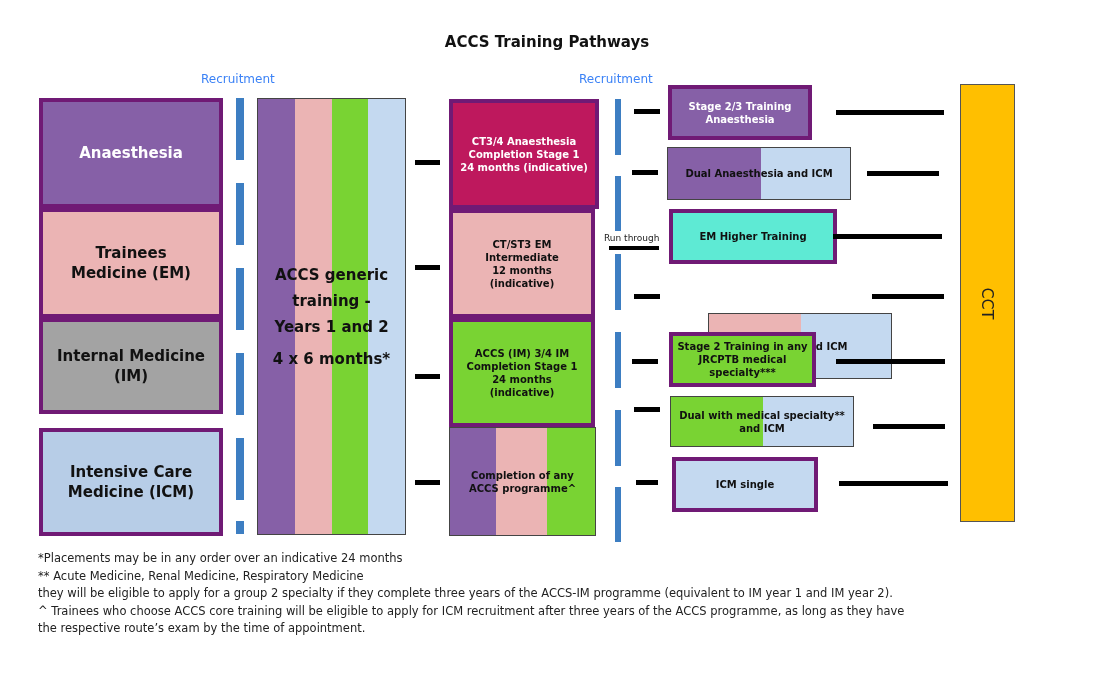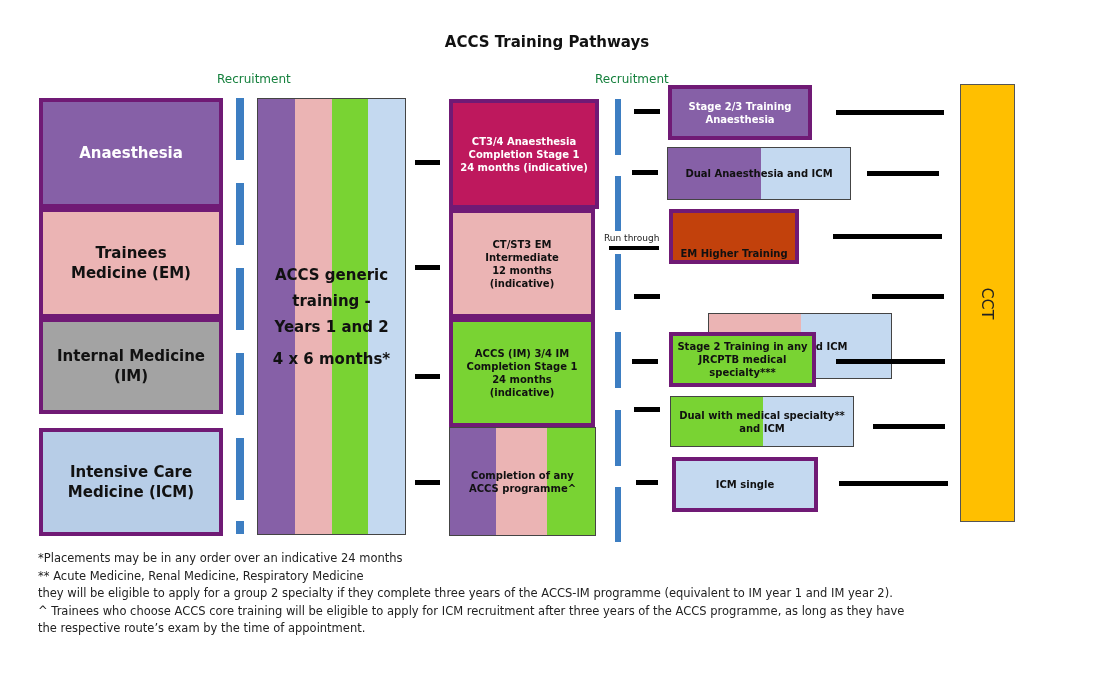--- a/index.html
+++ b/index.html
@@ -1,20 +1,20 @@
 <!DOCTYPE html>
 <html><head>
 <meta charset="utf-8">
 <style>
   * { box-sizing: border-box; margin: 0; padding: 0; }
   html, body { width: 1094px; height: 680px; background: #ffffff; overflow: hidden; }
   body { position: relative; font-family: "DejaVu Sans", sans-serif; color: #111; }
   .abs { position: absolute; }
   .title { left: 0; width: 1094px; top: 33px; text-align: center; font-weight: bold; font-size: 15px; color: #111; }
-  .recruit-label { font-size: 12px; color: #15803d; margin-left: 16px; }
+  .recruit-label { font-size: 12px; color: #3b82f6; }
   .box { position: absolute; border: 4px solid #701a75; display: flex; align-items: center; justify-content: center; text-align: center; font-weight: bold; }
   .cat { font-size: 15px; line-height: 1.35; }
   .cat.light { color: #ffffff; }
   .mid { font-size: 10px; line-height: 1.3; }
   .out { font-size: 10px; line-height: 1.3; }
   .white { color: #fff; }
   .dash { position: absolute; background: #3d7ec2; }
   .hbar { position: absolute; background: #000; height: 5px; }
   .stripes { position: absolute; display: flex; border: 1px solid #444; }
   .stripes > div { flex: 1; height: 100%; }
@@ -130,21 +130,21 @@
 </div>
 
 <div class="split" style="left:667px; top:147px; width:184px; height:53px;">
   <div class="half" style="left:0; width:93px; background:#8660a7;"></div>
   <div class="half" style="left:93px; right:0; background:#c4d9f0;"></div>
   <div class="overlay-text out" style="left:0; top:0; width:100%; height:100%;">
     <span>Dual Anaesthesia and ICM</span>
   </div>
 </div>
 
-<div class="box out" style="left:669px; top:209px; width:130px; height:55px; background:#c2410c;align-items:flex-end;">
+<div class="box out" style="left:669px; top:209px; width:168px; height:55px; background:#5eead4;">
   <span>EM Higher Training</span>
 </div>
 
 <div class="split" style="left:708px; top:273px; width:184px; height:66px;margin-top:40px;">
   <div class="half" style="left:0; width:92px; background:#ebb4b4;"></div>
   <div class="half" style="left:92px; right:0; background:#c4d9f0;"></div>
   <div class="overlay-text out" style="left:0; top:0; width:100%; height:100%;">
     <span>Dual EM and ICM</span>
   </div>
 </div>

